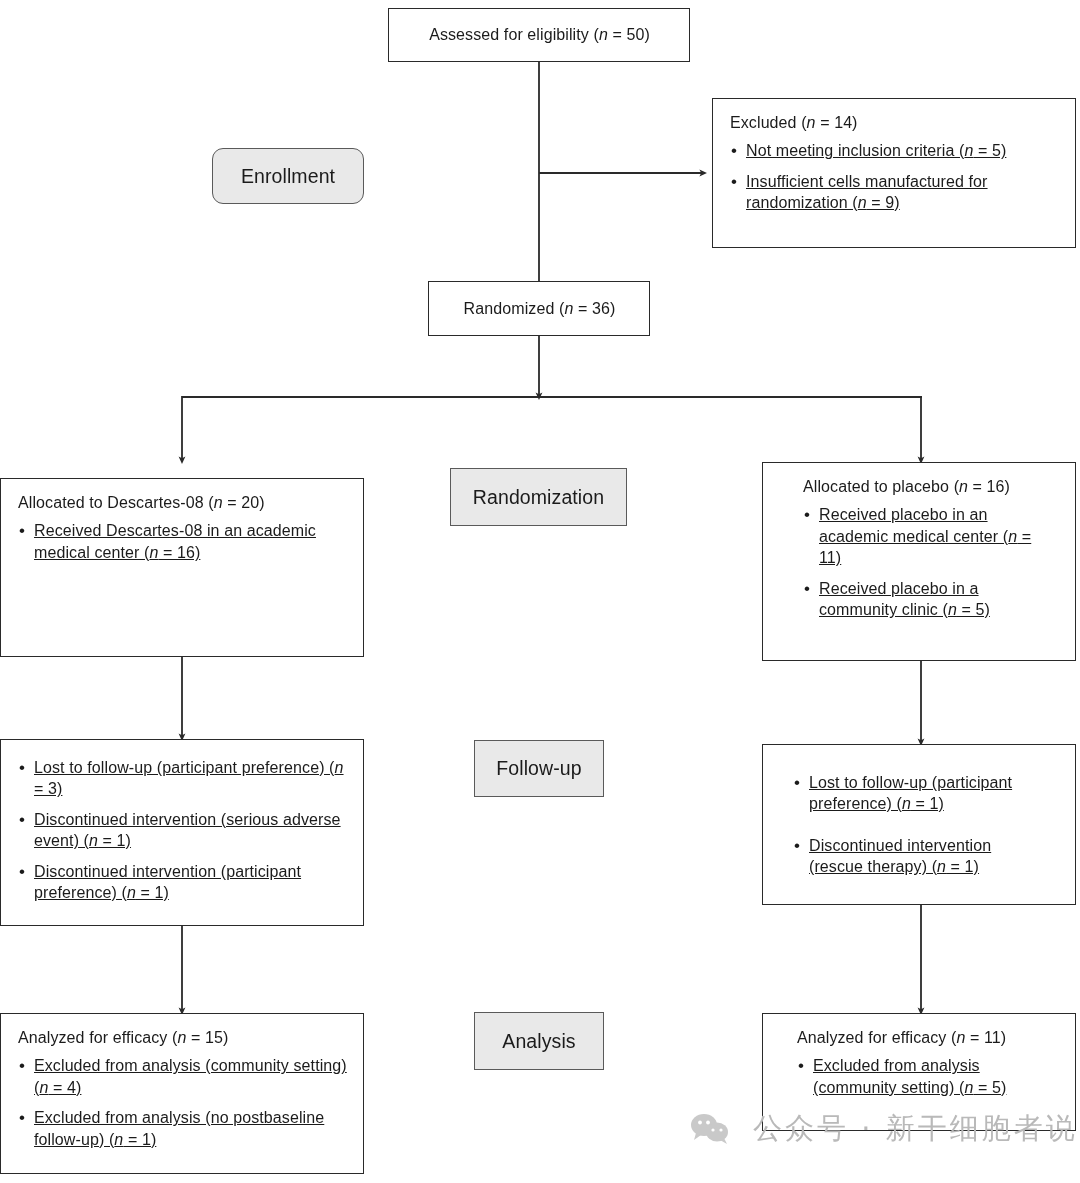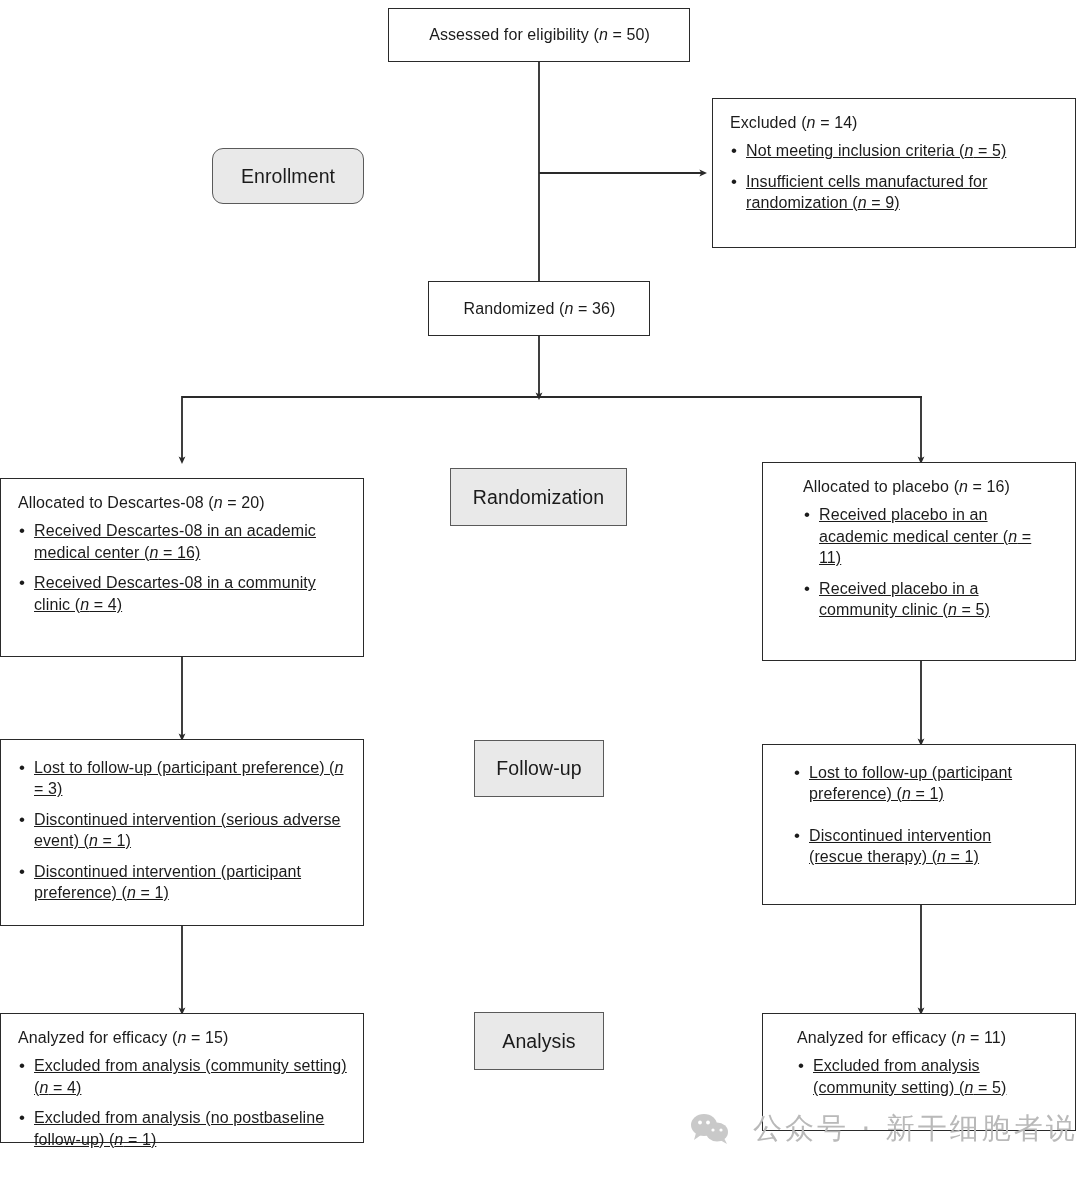--- a/index.html
+++ b/index.html
@@ -171,21 +171,20 @@
     <div class="node-pad">
       <span>Randomized (</span><i class="nvar">n</i><span>  = 36)</span>
     </div>
   </div>
 
   <div class="node" style="left:0px; top:462px; width:364px; height:179px;margin-top:16px;">
     <div class="node-pad">
       <p class="headline"><span>Allocated to Descartes-08 (</span><i class="nvar">n</i><span>  = 20)</span></p>
       <ul class="bullets">
         <li><span>Received Descartes-08 in an academic medical center (</span><i class="nvar">n</i><span> = 16)</span></li>
-        <li><span>Received Descartes-08 in a community clinic (</span><i class="nvar">n</i><span> = 4)</span></li>
       </ul>
     </div>
   </div>
 
   <div class="stage" style="left:450px; top:468px; width:177px; height:58px;">
     <span>Randomization</span>
   </div>
 
   <div class="node indent-right" style="left:762px; top:462px; width:314px; height:199px;">
     <div class="node-pad">
@@ -210,28 +209,28 @@
   </div>
 
   <div class="stage" style="left:474px; top:740px; width:130px; height:57px;">
     <span>Follow-up</span>
   </div>
 
   <div class="node indent-right" style="left:762px; top:744px; width:314px; height:161px;">
     <div class="node-pad" style="padding-top:17px;">
       <div class="inner">
         <ul class="bullets" style="max-width:252px;">
-          <li style="margin-top:0;"><span>Lost to follow-up (participant preference) (</span><i class="nvar">n</i><span> = 1)</span></li>
+          <li style="margin-top:10px;"><span>Lost to follow-up (participant preference) (</span><i class="nvar">n</i><span> = 1)</span></li>
           <li style="margin-top:20px;"><span>Discontinued intervention (rescue therapy) (</span><i class="nvar">n</i><span> = 1)</span></li>
         </ul>
       </div>
     </div>
   </div>
 
-  <div class="node" style="left:0px; top:1013px; width:364px; height:130px;">
+  <div class="node" style="left:0px; top:1013px; width:364px; height:161px;">
     <div class="node-pad">
       <p class="headline"><span>Analyzed for efficacy (</span><i class="nvar">n</i><span> = 15)</span></p>
       <ul class="bullets">
         <li><span>Excluded from analysis (community setting) (</span><i class="nvar">n</i><span> = 4)</span></li>
         <li><span>Excluded from analysis (no postbaseline follow-up) (</span><i class="nvar">n</i><span> = 1)</span></li>
       </ul>
     </div>
   </div>
 
   <div class="stage" style="left:474px; top:1012px; width:130px; height:58px;text-align:right;">

